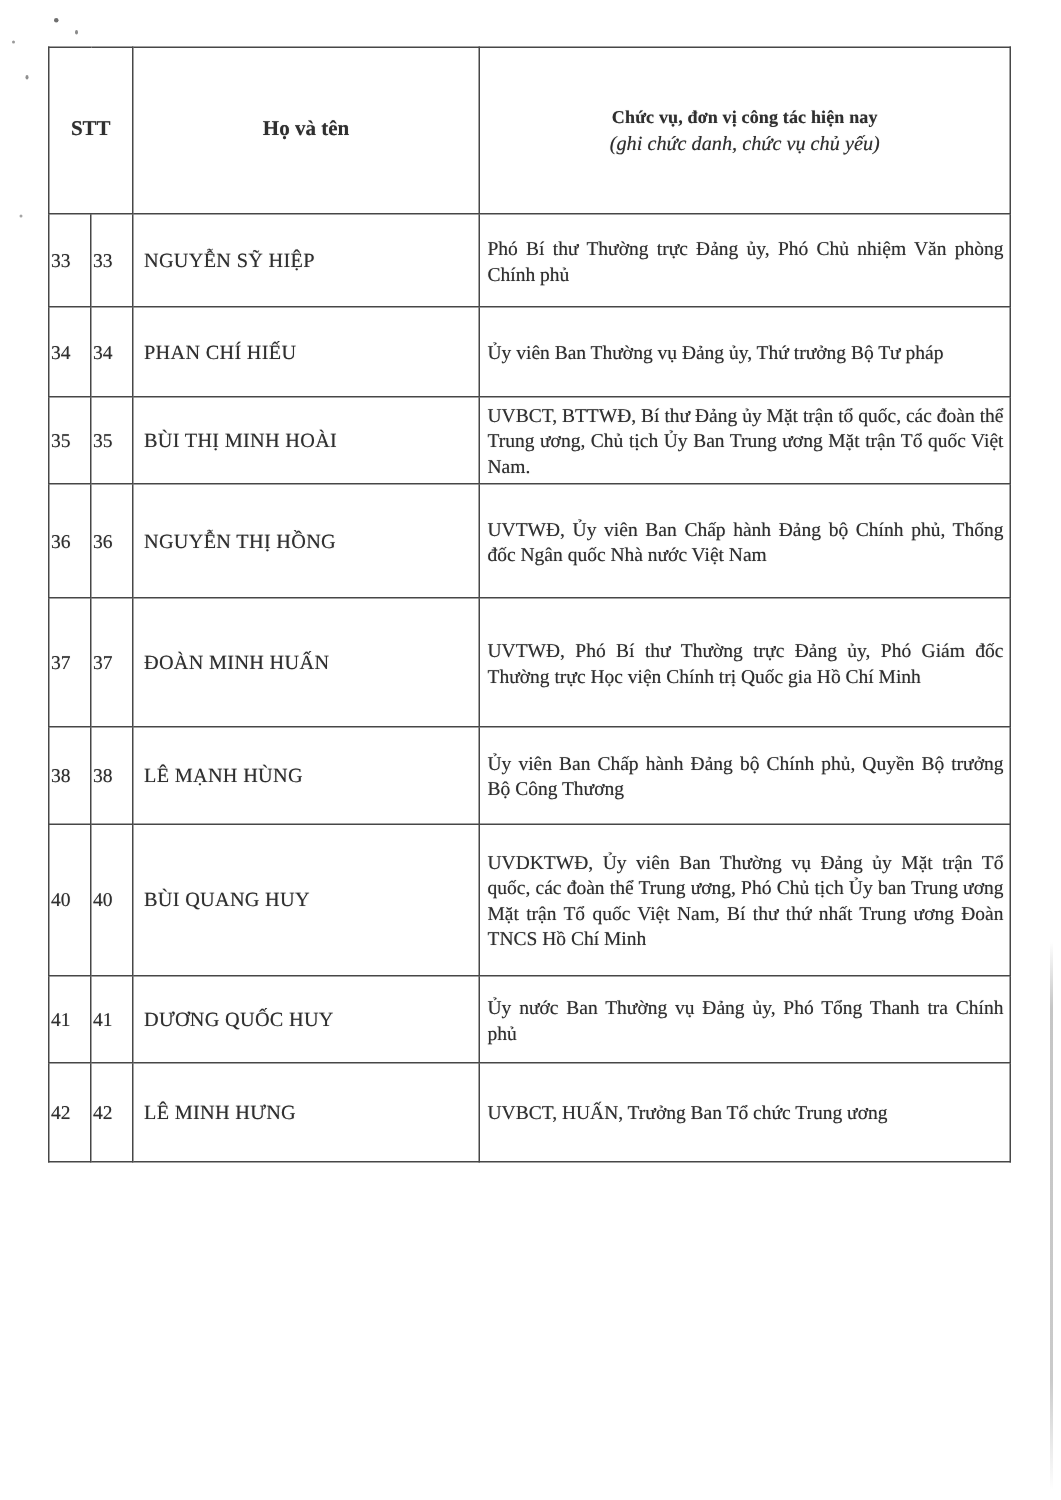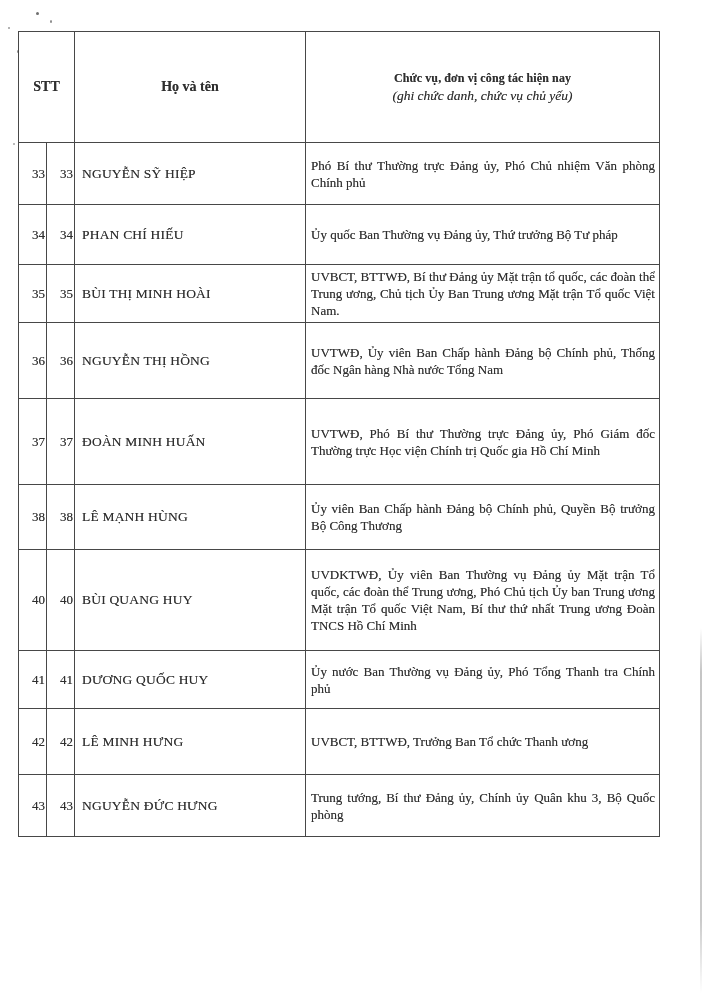--- a/index.html
+++ b/index.html
@@ -36,21 +36,21 @@
     position: absolute;
     left: 700px;
     top: 628px;
     width: 2px;
     height: 365px;
     background: linear-gradient(to bottom, rgba(150,150,150,0), rgba(150,150,150,0.55) 12%, rgba(150,150,150,0.5) 80%, rgba(150,150,150,0));
   }
   
   .doc-table {
     position: absolute;
-    left: 18px;
+    left: 32px;
     top: 31px;
     border-collapse: collapse;
     table-layout: fixed;
     width: 641px;
     text-shadow: 0 0 0.5px rgba(40,40,40,0.55);
   }
   .doc-table td, .doc-table th {
     border: 1.6px solid #474747;
     vertical-align: middle;
     padding: 2px 4px;
@@ -69,21 +69,21 @@
     letter-spacing: 0.1px;
   }
   .pos-head .head-line2 {
     display: block;
     font-weight: normal;
     font-style: italic;
     font-size: 13.5px;
     margin-top: 2px;
   }
   td.num {
-    text-align: right;
+    text-align: left;
     font-size: 13px;
     padding: 2px 1px;
   }
   td.name {
     font-size: 13.5px;
     letter-spacing: 0.2px;
     padding-left: 7px;
     padding-right: 3px;
   }
   td.pos {
@@ -139,35 +139,35 @@
         <td class="num">33</td>
         <td class="num">33</td>
         <td class="name">NGUYỄN SỸ HIỆP</td>
         <td class="pos">Phó Bí thư Thường trực Đảng ủy, Phó Chủ nhiệm Văn phòng Chính phủ</td>
       </tr>
 
       <tr class="r1">
         <td class="num">34</td>
         <td class="num">34</td>
         <td class="name">PHAN CHÍ HIẾU</td>
-        <td class="pos">Ủy quốc Ban Thường vụ Đảng ủy, Thứ trưởng Bộ Tư pháp</td>
+        <td class="pos">Ủy viên Ban Thường vụ Đảng ủy, Thứ trưởng Bộ Tư pháp</td>
       </tr>
 
       <tr class="r2">
         <td class="num">35</td>
         <td class="num">35</td>
         <td class="name">BÙI THỊ MINH HOÀI</td>
         <td class="pos">UVBCT, BTTWĐ, Bí thư Đảng ủy Mặt trận tổ quốc, các đoàn thể Trung ương, Chủ tịch Ủy Ban Trung ương Mặt trận Tổ quốc Việt Nam.</td>
       </tr>
 
       <tr class="r3">
         <td class="num">36</td>
         <td class="num">36</td>
         <td class="name">NGUYỄN THỊ HỒNG</td>
-        <td class="pos">UVTWĐ, Ủy viên Ban Chấp hành Đảng bộ Chính phủ, Thống đốc Ngân hàng Nhà nước Tổng Nam</td>
+        <td class="pos">UVTWĐ, Ủy viên Ban Chấp hành Đảng bộ Chính phủ, Thống đốc Ngân quốc Nhà nước Việt Nam</td>
       </tr>
 
       <tr class="r4">
         <td class="num">37</td>
         <td class="num">37</td>
         <td class="name">ĐOÀN MINH HUẤN</td>
         <td class="pos">UVTWĐ, Phó Bí thư Thường trực Đảng ủy, Phó Giám đốc Thường trực Học viện Chính trị Quốc gia Hồ Chí Minh</td>
       </tr>
 
       <tr class="r5">
@@ -189,24 +189,18 @@
         <td class="num">41</td>
         <td class="num">41</td>
         <td class="name">DƯƠNG QUỐC HUY</td>
         <td class="pos">Ủy nước Ban Thường vụ Đảng ủy, Phó Tổng Thanh tra Chính phủ</td>
       </tr>
 
       <tr class="r9">
         <td class="num">42</td>
         <td class="num">42</td>
         <td class="name">LÊ MINH HƯNG</td>
-        <td class="pos">UVBCT, BTTWĐ, Trưởng Ban Tổ chức Thanh ương</td>
-      </tr>
-
-      <tr class="r10">
-        <td class="num">43</td>
-        <td class="num">43</td>
-        <td class="name">NGUYỄN ĐỨC HƯNG</td>
-        <td class="pos">Trung tướng, Bí thư Đảng ủy, Chính ủy Quân khu 3, Bộ Quốc phòng</td>
-      </tr>
+        <td class="pos">UVBCT, HUẤN, Trưởng Ban Tổ chức Trung ương</td>
+      </tr>
+
     </tbody>
   </table>
 </div>
 
 </body></html>

